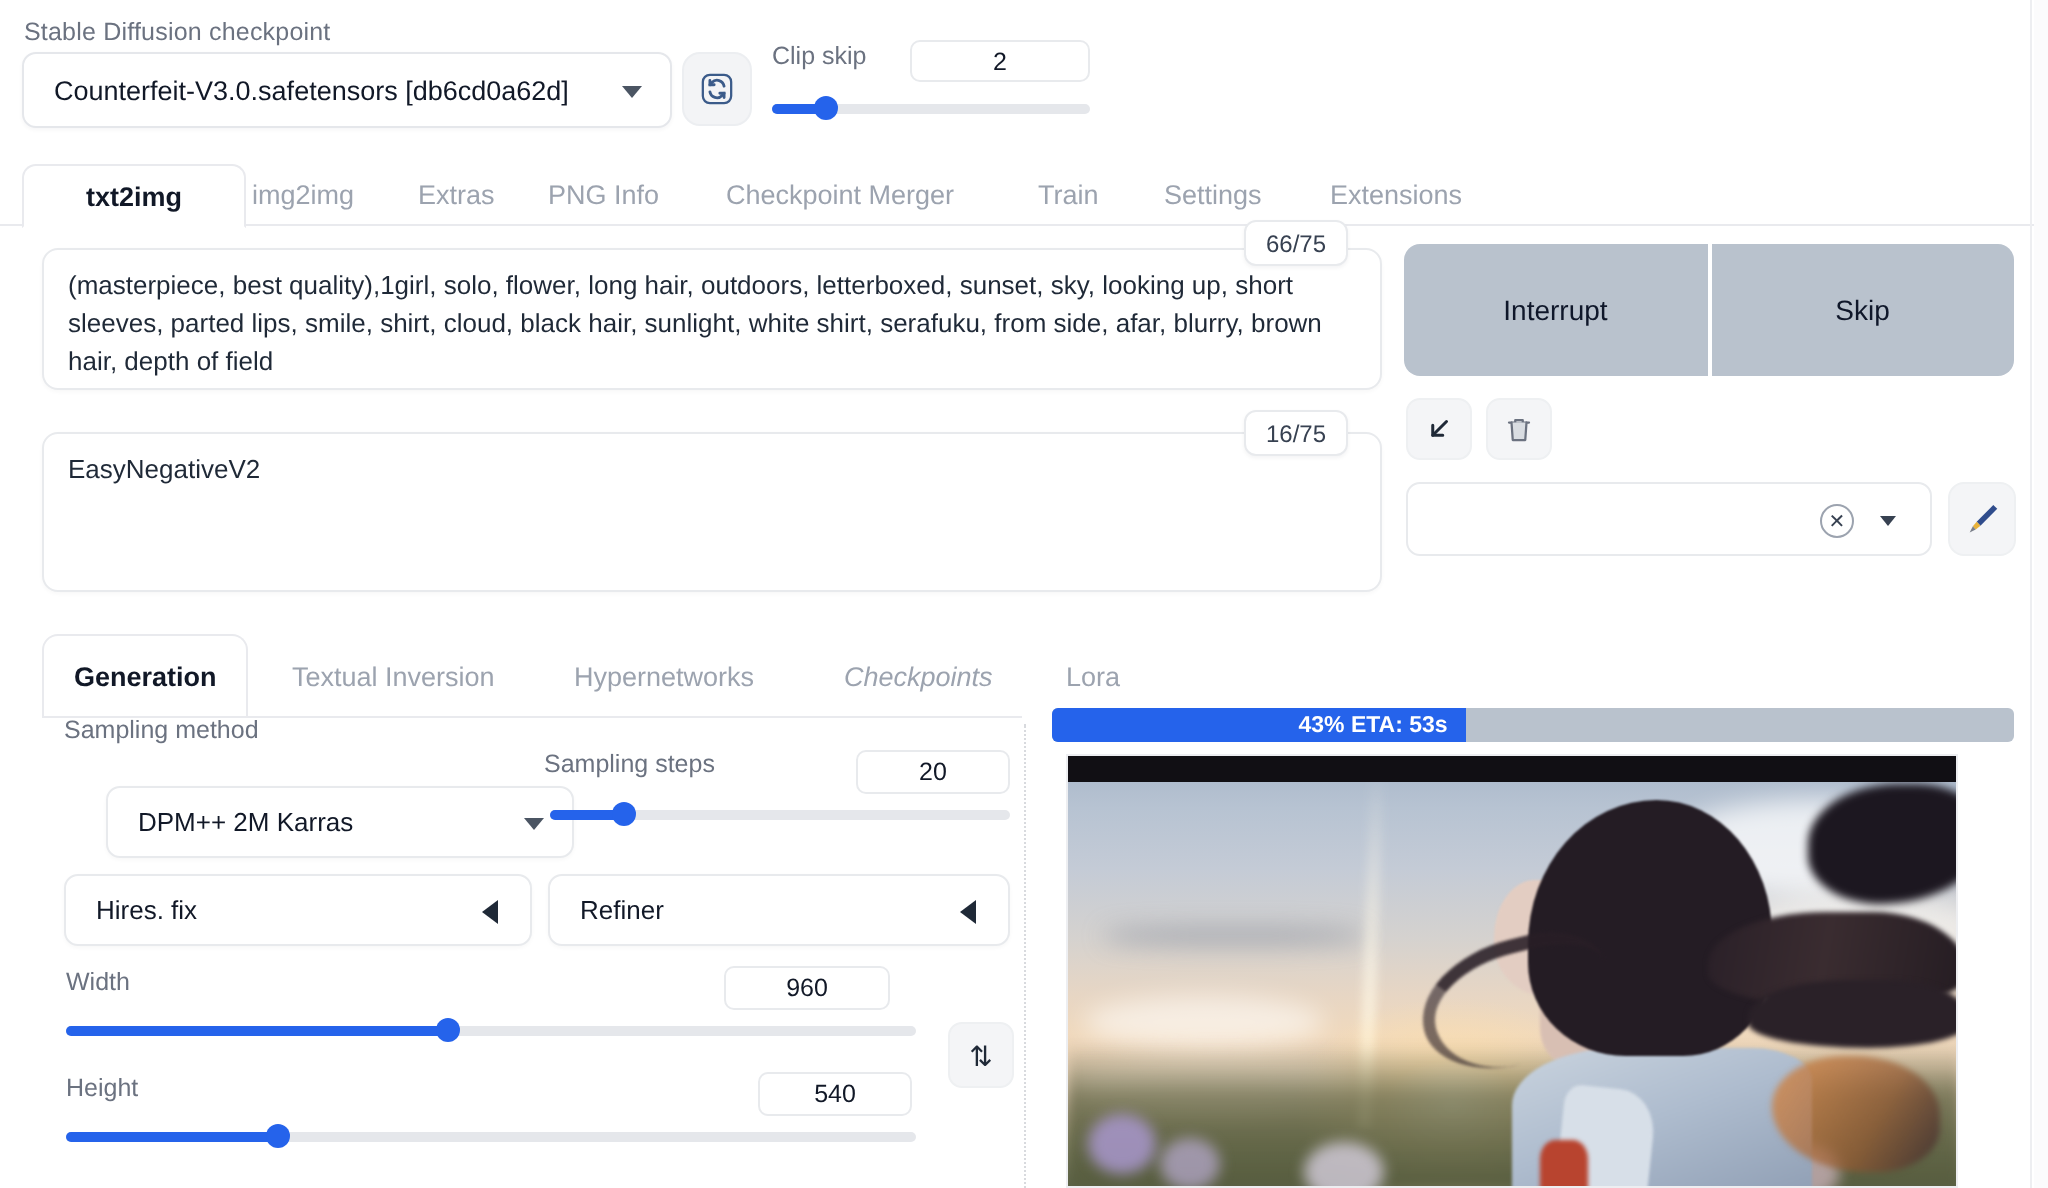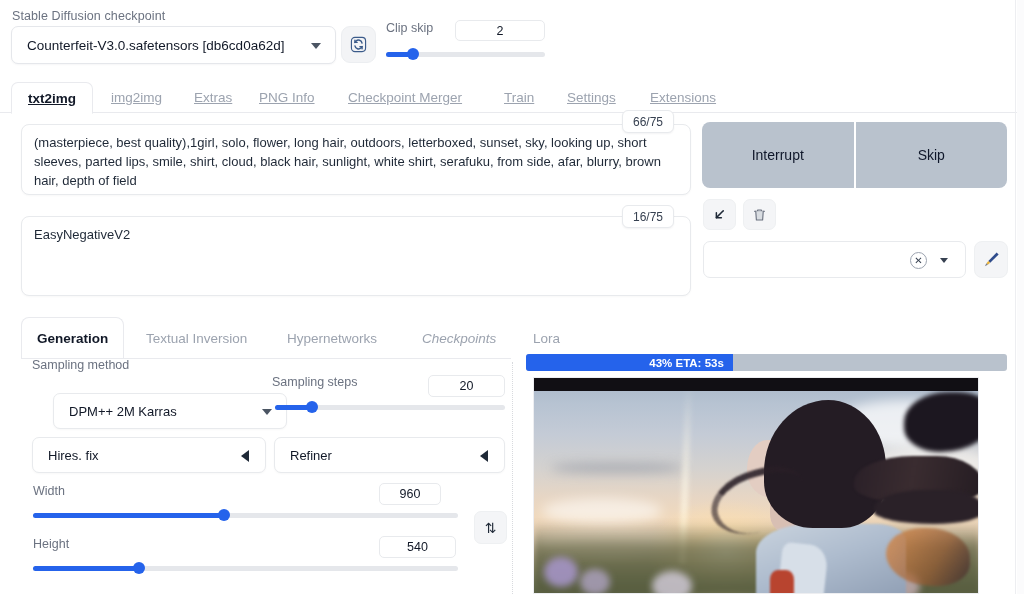--- a/index.html
+++ b/index.html
@@ -53,22 +53,22 @@
     background:#2563eb; border-radius:3px; }
   .sld .knob { position:absolute; top:0; width:12px; height:12px;
     background:#2563eb; border-radius:50%; transform:translateX(-6px); }
 
   
   .tabstrip {
     position:absolute; left:0; top:82px; width:1024px; height:31px;
     border-bottom:1px solid #e9eaee;
   }
   .tab {
-    position:absolute; top:0; height:31px; padding:0 16px;
-    display:flex; align-items:center; font-size:13.5px; color:#9ca3af;text-decoration:underline;
+    position:absolute; top:0; height:31px; padding:0 31px;
+    display:flex; align-items:center; font-size:13.5px; color:#9ca3af;
   }
   .tab.active {
     color:#111827; font-weight:bold; background:#fff;
     border:1px solid #e9eaee; border-bottom:1px solid #fff;
     border-radius:7px 7px 0 0; top:0; height:32px;
   }
 
   
   .prompt-box {
     position:absolute; border:1px solid #e8eaed; border-radius:8px; background:#fff;
@@ -435,21 +435,21 @@
   <div class="field-box" style="left:32px; top:437px; width:234px; height:36px;">
     <div class="field-val">Hires. fix</div>
     <div class="caret-left" style="right:16px; top:12px;"></div>
   </div>
   <div class="field-box" style="left:274px; top:437px; width:231px; height:36px;">
     <div class="field-val">Refiner</div>
     <div class="caret-left" style="right:16px; top:12px;"></div>
   </div>
 
   <div class="lbl" style="left:33px; top:484px;">Width</div>
-  <div class="num-box" style="left:379px; top:483px; width:62px;">
+  <div class="num-box" style="left:362px; top:483px; width:83px;">
     <span>960</span>
   </div>
   <div class="sld" style="position:absolute; left:33px; top:509px; width:425px;">
     <div class="track"></div>
     <div class="fill" id="w-fill" style="width: 45%;"></div>
     <div class="knob" id="w-knob" style="left: 45%;"></div>
   </div>
 
   <div class="lbl" style="left:33px; top:537px;">Height</div>
   <div class="num-box" style="left:379px; top:536px; width:77px;">

